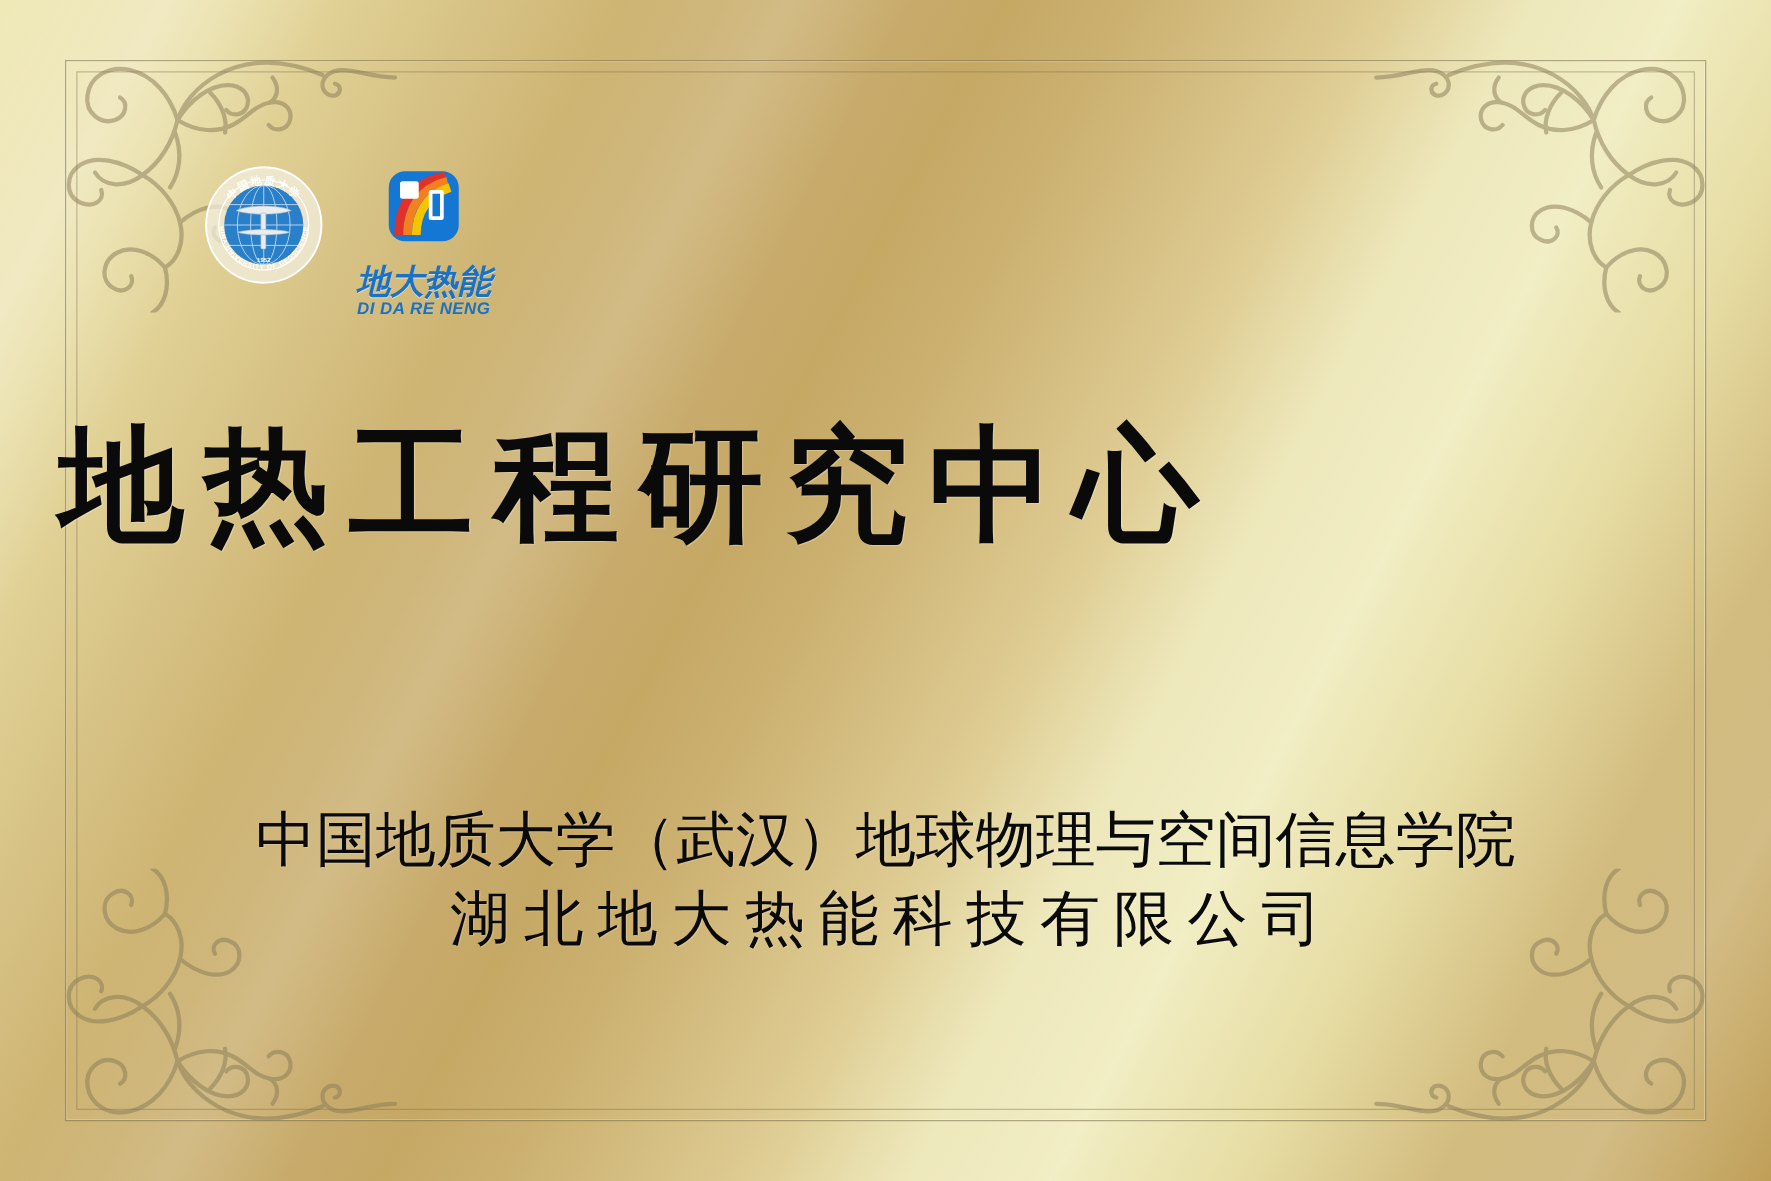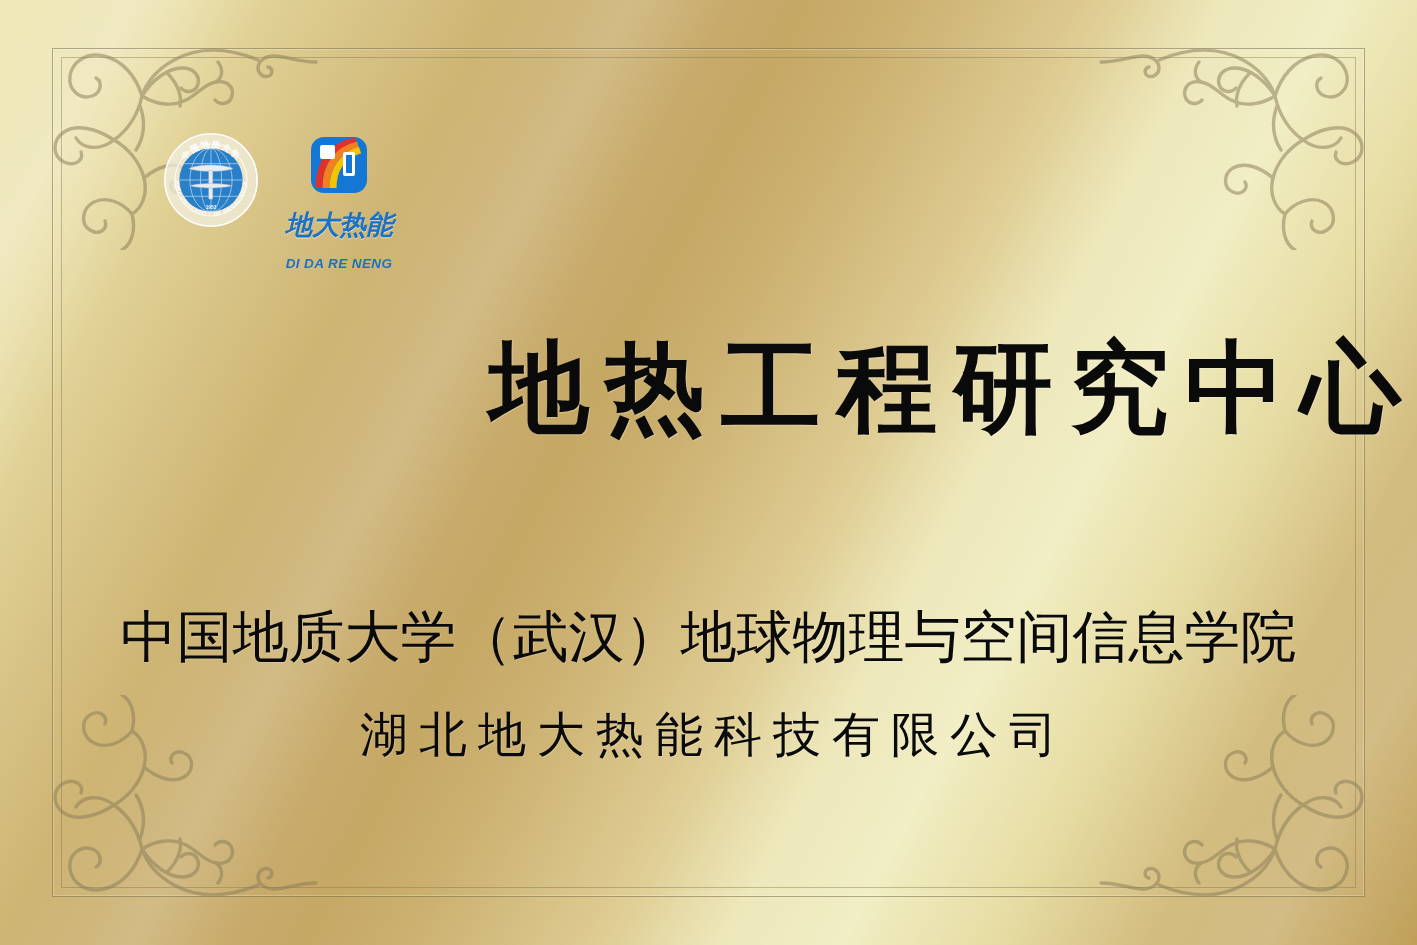--- a/index.html
+++ b/index.html
@@ -101,54 +101,55 @@
     white-space: nowrap;
     text-shadow: 0 1px 0 rgba(255,255,255,0.55);
   }
   .brand-en {
     font-size: 13.5px;
     font-weight: bold;
     font-style: italic;
     color: #1b72c4;
     letter-spacing: 0.4px;
     line-height: 1.1;
-    margin-top: 18px;
+    margin-top: 1px;
     white-space: nowrap;
   }
 
   
   .title {
     position: absolute;
     left: 0; right: 0;
     top: 332px;
-    text-align: right;
+    text-align: left;
     font-family: "DejaVu Sans", "Liberation Sans", sans-serif;
     font-size: 100px;
     font-weight: bold;
     color: #0a0a0a;
     letter-spacing: 16px;
     text-indent: 16px;
     line-height: 1.12;
     white-space: nowrap;
     text-shadow: 1px 1px 0 rgba(255,255,255,0.25);
+    padding-left: 31px;
   }
 
   
   .org {
     position: absolute;
     left: 0; right: 0;
     text-align: center;
     color: #0a0a0a;
     font-family: "DejaVu Sans", "Liberation Sans", sans-serif;
     white-space: nowrap;
     text-shadow: 1px 1px 0 rgba(255,255,255,0.18);
   }
   .org-line1 {
-    top: 600px;
-    font-size: 56px;
+    top: 640px;
+    font-size: 48px;
     letter-spacing: 0px;
     font-weight: normal;
   }
   .org-line2 {
     top: 703px;
     font-size: 48px;
     letter-spacing: 11px;
     text-indent: 11px;
     font-weight: normal;
     text-align: center;

